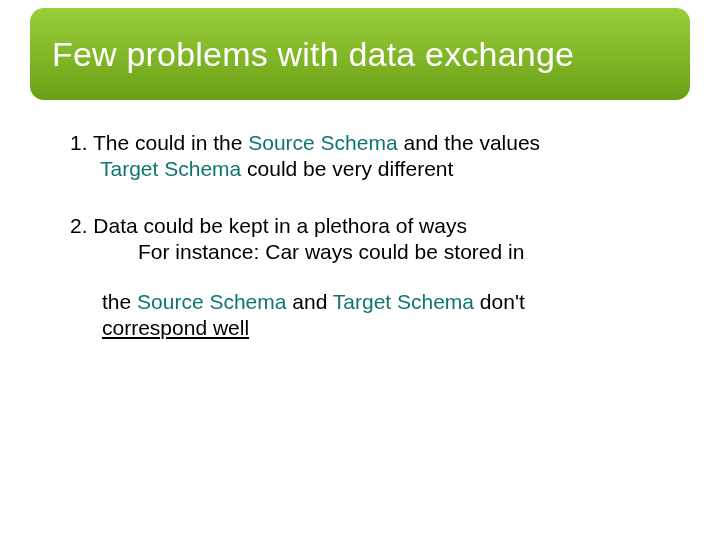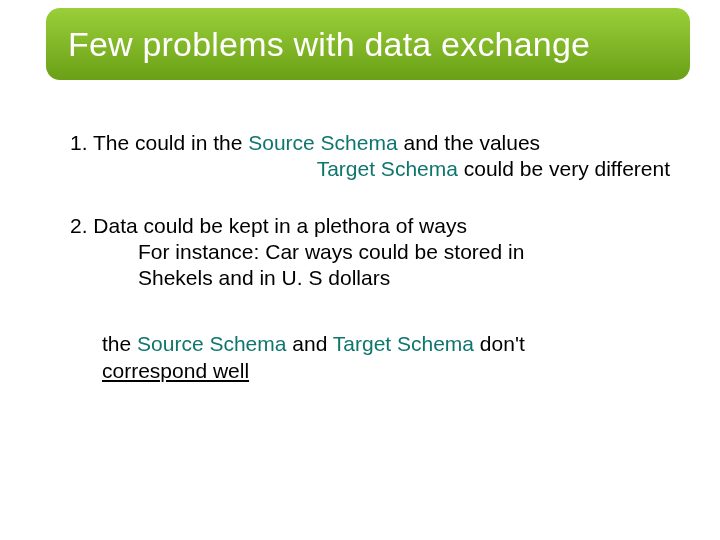--- a/index.html
+++ b/index.html
@@ -9,47 +9,46 @@
     background: #ffffff;
     font-family: Arial, Helvetica, sans-serif;
     position: relative;
     overflow: hidden;
   }
   .title-banner {
     position: absolute;
     top: 8px;
     left: 30px;
     right: 30px;
-    height: 72px;
+    height: 92px;
     background: linear-gradient(to bottom, #9acf3a 0%, #6aa016 100%);
     border-radius: 14px;
     display: flex;
     align-items: center;
     padding-left: 22px;
-    margin-left: 16px;
   }
   .title-text {
     color: #ffffff;
     font-size: 34px;
     font-weight: 400;
     letter-spacing: 0.2px;
   }
   .content {
     position: absolute;
     top: 130px;
     left: 70px;
     right: 50px;
     color: #000000;
     font-size: 21px;
     line-height: 1.25;
   }
   .item-1 { margin-bottom: 30px; }
   .item-1 .line1 { }
-  .item-1 .line2 { padding-left: 30px; text-align: right; }
-  .item-2 { margin-bottom: 40px; }
+  .item-1 .line2 { padding-left: 30px; }
+  .item-2 { margin-bottom: 24px; }
   .item-2 .line1 { }
   .item-2 .line2 { padding-left: 68px; }
   .item-2 .line3 { padding-left: 68px; }
   .item-3 { }
   .item-3 .line1 { }
   .item-3 .line2 { padding-left: 32px; }
   .item-3 .line3 { padding-left: 32px; text-decoration: underline; }
   .red { color: #0f766e; }
 </style>
 </head>
@@ -70,23 +69,20 @@
     </div>
   </div>
 
   <div class="item-2">
     <div class="line1">
       <span>2. </span><span>Data could be kept in a plethora of ways</span>
     </div>
     <div class="line2">
       <span>For instance: Car ways could be stored in</span>
     </div>
-    <div class="line3">
-      <span>Shekels and in U. S dollars</span>
-    </div>
   </div>
 
   <div class="item-3">
     <div class="line2">
       <span>the </span><span class="red">Source Schema</span><span> and </span><span class="red">Target Schema</span><span> don't</span>
     </div>
     <div class="line3">
       <span>correspond well</span>
     </div>
   </div>

